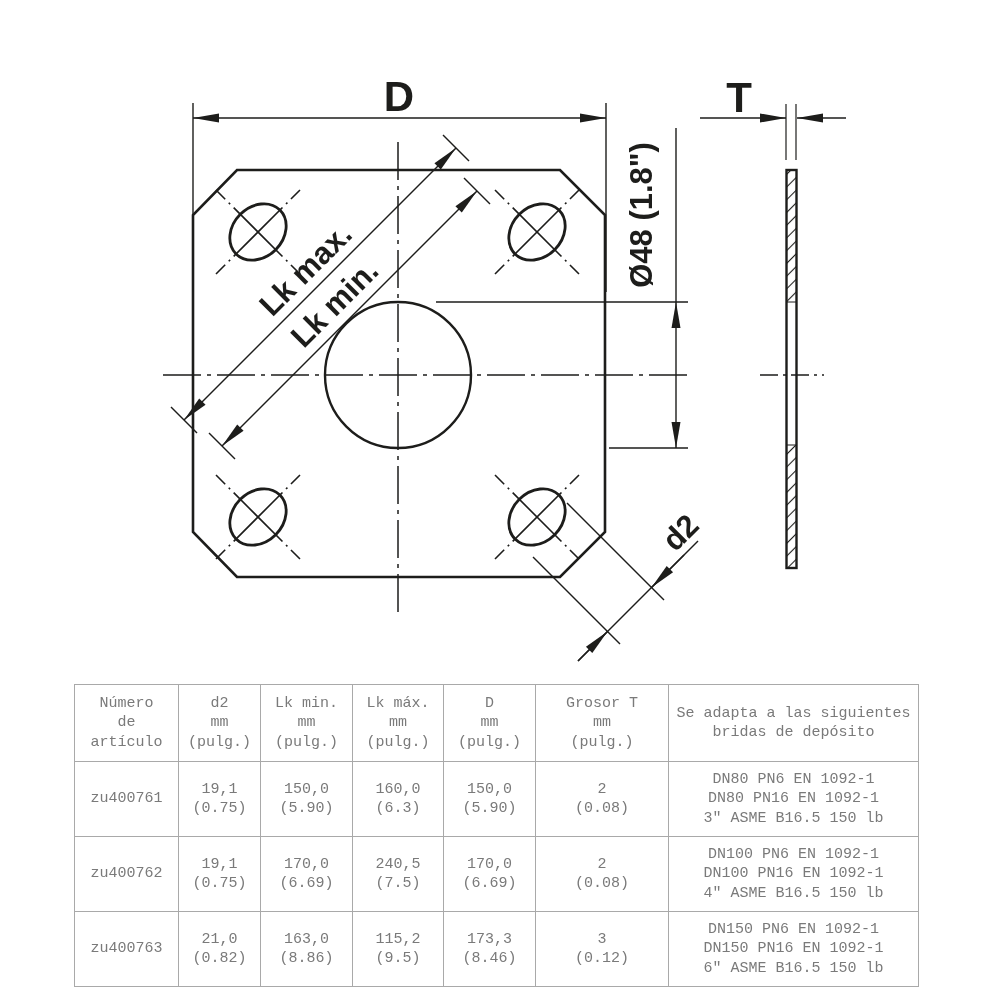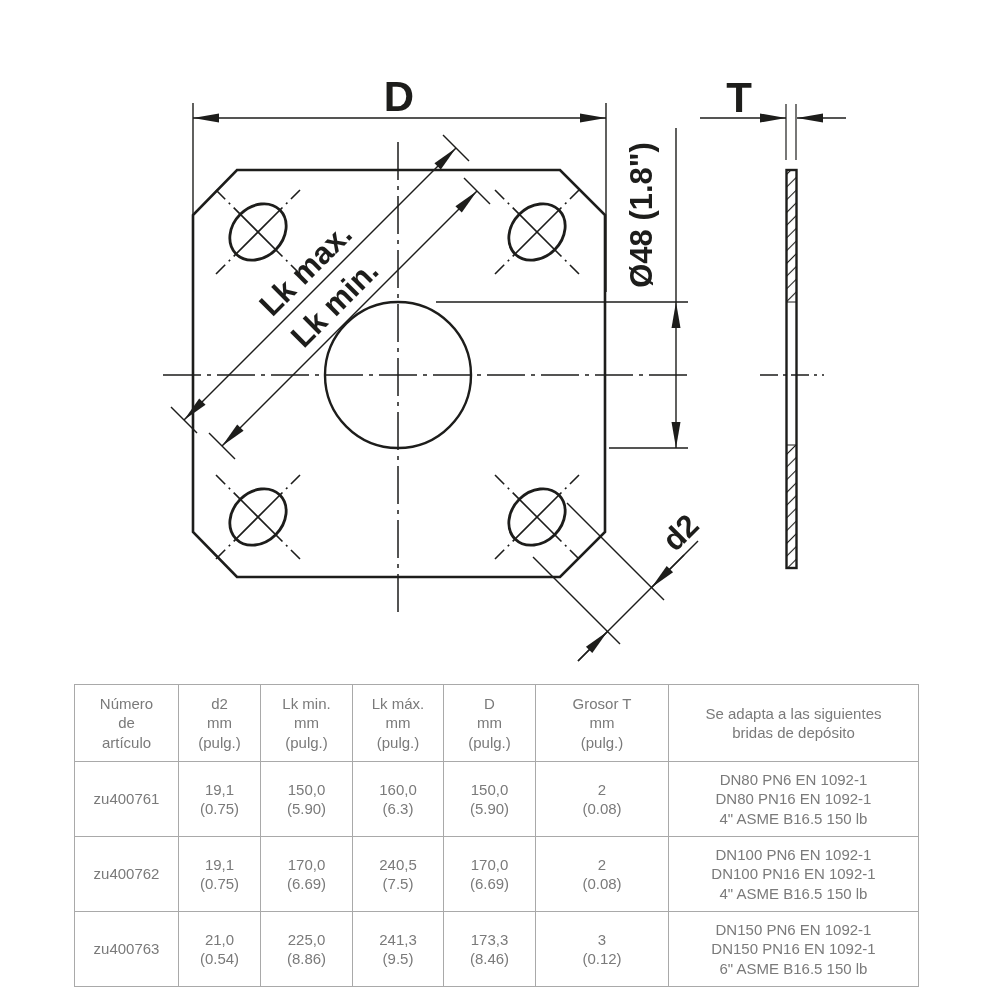--- a/index.html
+++ b/index.html
@@ -5,21 +5,21 @@
   html,body{margin:0;padding:0;background:#ffffff;}
   #canvas{
     position:relative;width:1000px;height:1000px;background:#ffffff;overflow:hidden;
     font-family:"Liberation Sans",sans-serif;
   }
   #techsvg{position:absolute;left:0;top:0;}
   .dim-label{font-family:"Liberation Sans",sans-serif;font-weight:bold;fill:#1d1d1b;}
   .spec-table{
     position:absolute;left:74px;top:684px;width:844px;
     border-collapse:collapse;table-layout:fixed;
-    font-family:Liberation Sans, sans-serif;font-size:15px;line-height:1.3;
+    font-family:Liberation Mono, monospace;font-size:15px;line-height:1.3;
     color:#7a7a7a;
   }
   .spec-table th,.spec-table td{
     border:1px solid #a9a9a9;text-align:center;vertical-align:middle;
     white-space:pre-line;font-weight:normal;padding:2px 3px;
   }
   .spec-table thead th{height:72px;}
   .spec-table tbody td{height:70px;}
 </style>
 </head>
@@ -172,45 +172,45 @@
         <td>150,0
 (5.90)</td>
         <td>160,0
 (6.3)</td>
         <td>150,0
 (5.90)</td>
         <td>2
 (0.08)</td>
         <td>DN80 PN6 EN 1092-1
 DN80 PN16 EN 1092-1
-4" ASME B16.5 150 lb</td>
+3" ASME B16.5 150 lb</td>
       </tr>
       <tr>
         <td>zu400762</td>
         <td>19,1
 (0.75)</td>
         <td>170,0
 (6.69)</td>
         <td>240,5
 (7.5)</td>
         <td>170,0
 (6.69)</td>
         <td>2
 (0.08)</td>
         <td>DN100 PN6 EN 1092-1
 DN100 PN16 EN 1092-1
 4" ASME B16.5 150 lb</td>
       </tr>
       <tr>
         <td>zu400763</td>
         <td>21,0
-(0.54)</td>
-        <td>225,0
+(0.82)</td>
+        <td>163,0
 (8.86)</td>
-        <td>241,3
+        <td>115,2
 (9.5)</td>
         <td>173,3
 (8.46)</td>
         <td>3
 (0.12)</td>
         <td>DN150 PN6 EN 1092-1
 DN150 PN16 EN 1092-1
 6" ASME B16.5 150 lb</td>
       </tr>
     </tbody>

